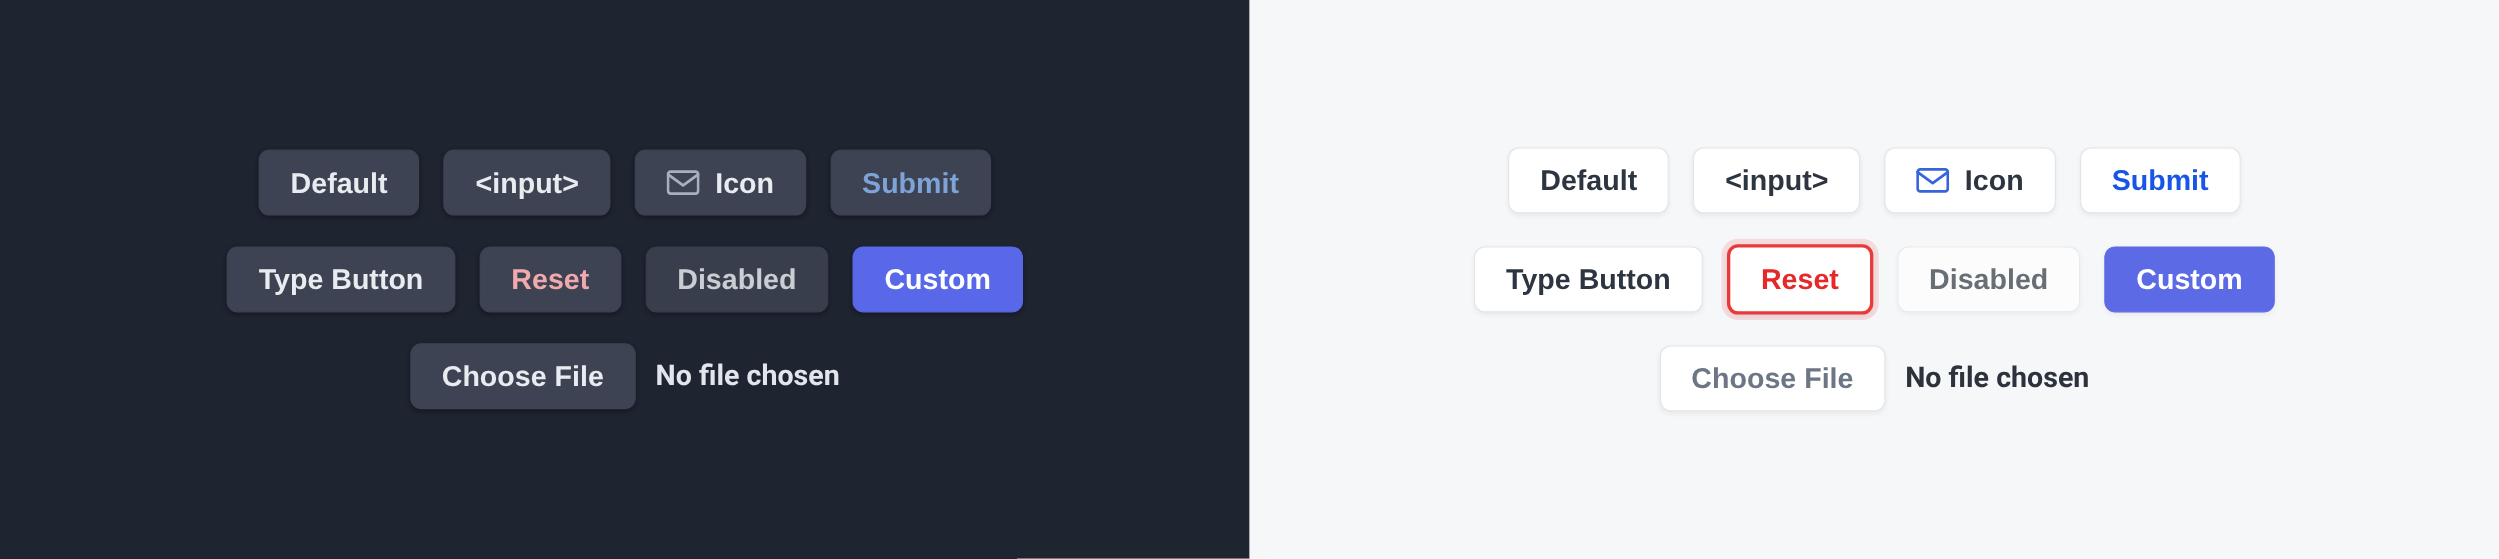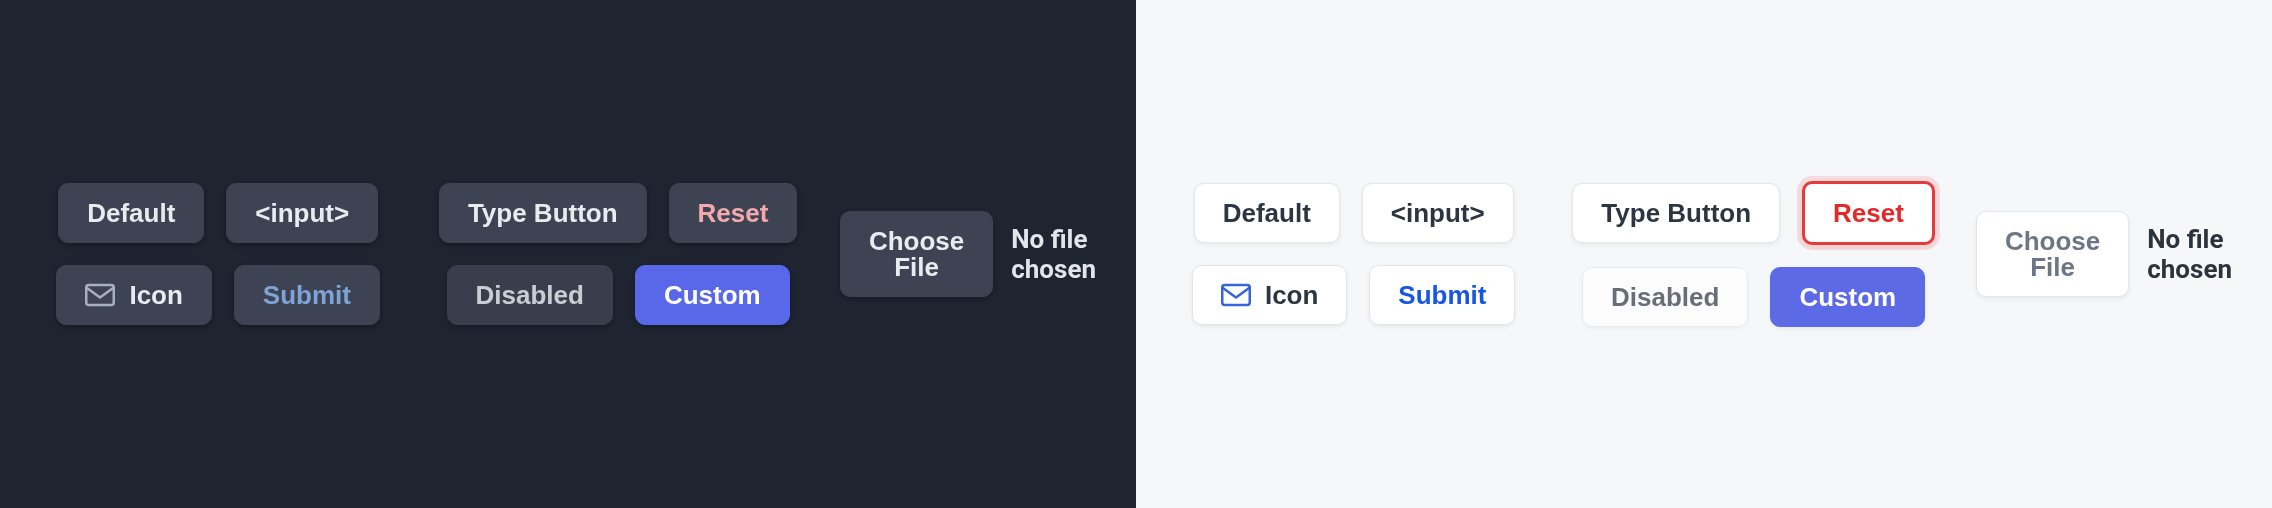--- a/index.html
+++ b/index.html
@@ -12,21 +12,21 @@
       font-family: -apple-system, BlinkMacSystemFont, "Segoe UI", Roboto, Helvetica, Arial, sans-serif;
       display: flex;
       width: 2272px;
       height: 508px;
     }
     
     .panel {
       width: 50%;
       height: 100%;
       display: flex;
-      flex-direction: row;
+      flex-direction: column;
       align-items: center;
       justify-content: center;
       gap: 28px;
       padding: 40px;
     }
     
     .panel-dark {
       background: #1e2430;
     }
     

